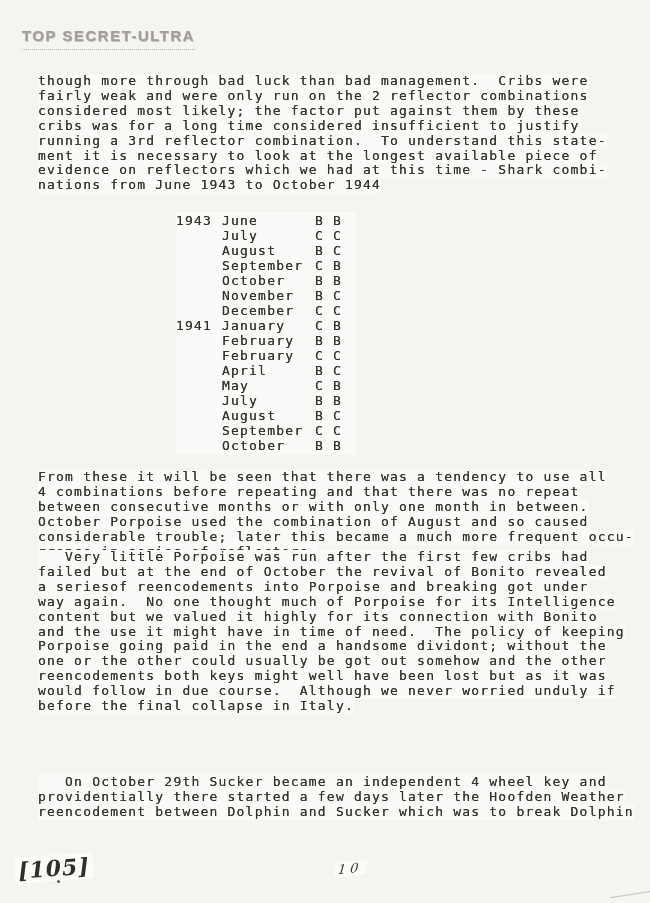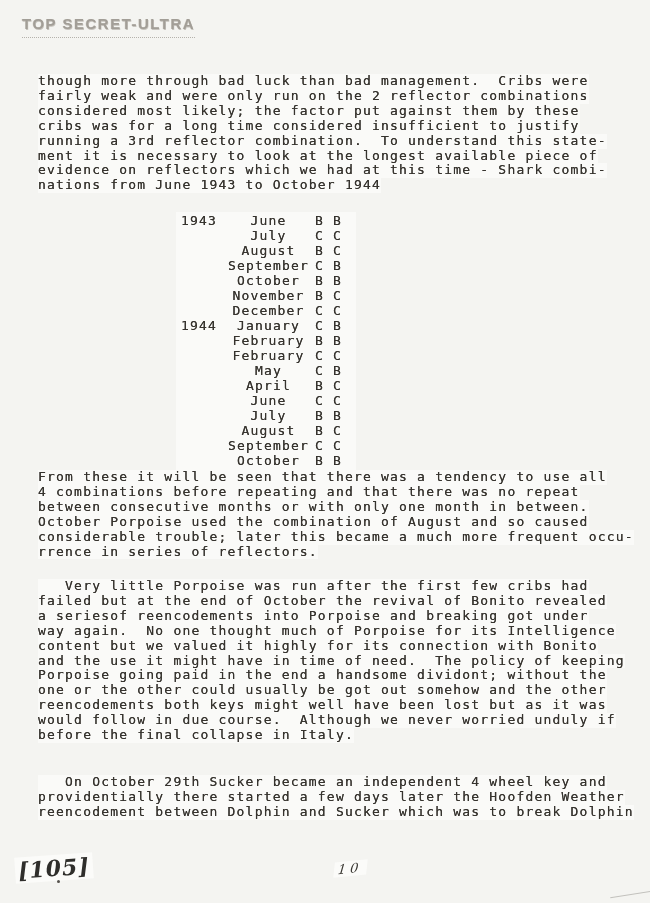--- a/index.html
+++ b/index.html
@@ -7,21 +7,21 @@
   .page{
     position:relative;
     width:650px;height:903px;
     background:#f4f4f1;
     overflow:hidden;
     font-family:"DejaVu Sans Mono","Liberation Mono",monospace;
     color:#36332e;
   }
   
   .stamp{
-    position:absolute;left:22px;top:15px;
+    position:absolute;left:22px;top:27px;
     font-family:"Liberation Sans",sans-serif;
     font-weight:bold;font-size:15px;letter-spacing:1.5px;
     color:#a29e97;
     filter:blur(0.45px);
     text-shadow:0.5px 0.5px 0 #c6c3bd, -0.5px -0.5px 0 #d8d5cf;
     padding-bottom:5px;
     border-bottom:1px dotted #b5b2ac;
   }
   
   .para{
@@ -29,31 +29,31 @@
     font-size:13px;line-height:14.9px;letter-spacing:1.2px;text-align:right;
   }
   .line{
     white-space:pre;
     width:fit-content;
     background:#fafaf8;
     text-shadow:0 0 0.6px rgba(45,42,36,0.85);
   }
   .p1{top:74px;}
   .p2{top:470px;}
-  .p3{top:579px;}
+  .p3{top:550px;}
   .p4{top:775px;}
   
   .rtable{
     position:absolute;left:176px;top:212px;
     font-size:13px;letter-spacing:1.2px;
     background:#fafaf8;
     padding:1px 14px 2px 0;
   }
   .trow{height:15px;line-height:15px;white-space:pre;
-    text-shadow:0 0 0.6px rgba(45,42,36,0.85);text-align:center;}
+    text-shadow:0 0 0.6px rgba(45,42,36,0.85);}
   .t-year{display:inline-block;width:46px;}
   .t-month{display:inline-block;width:93px;}
   .t-combo{display:inline-block;}
   
   .pageref{
     position:absolute;left:15px;top:855px;
     font-family:"DejaVu Serif","Liberation Serif",serif;
     font-style:italic;font-weight:bold;
     font-size:22px;letter-spacing:1px;
     color:#2f2e2b;
@@ -100,26 +100,25 @@
 
   <div class="rtable">
 
   <div class="trow"><span class="t-year">1943</span><span class="t-month">June</span><span class="t-combo">B B</span></div>
       <div class="trow"><span class="t-year"></span><span class="t-month">July</span><span class="t-combo">C C</span></div>
       <div class="trow"><span class="t-year"></span><span class="t-month">August</span><span class="t-combo">B C</span></div>
       <div class="trow"><span class="t-year"></span><span class="t-month">September</span><span class="t-combo">C B</span></div>
       <div class="trow"><span class="t-year"></span><span class="t-month">October</span><span class="t-combo">B B</span></div>
       <div class="trow"><span class="t-year"></span><span class="t-month">November</span><span class="t-combo">B C</span></div>
       <div class="trow"><span class="t-year"></span><span class="t-month">December</span><span class="t-combo">C C</span></div>
-      <div class="trow"><span class="t-year">1944</span><span class="t-month">January</span><span class="t-combo">C B</span></div>
+      <div class="trow"><span class="t-year">1941</span><span class="t-month">January</span><span class="t-combo">C B</span></div>
       <div class="trow"><span class="t-year"></span><span class="t-month">February</span><span class="t-combo">B B</span></div>
       <div class="trow"><span class="t-year"></span><span class="t-month">February</span><span class="t-combo">C C</span></div>
+      <div class="trow"><span class="t-year"></span><span class="t-month">April</span><span class="t-combo">B C</span></div>
       <div class="trow"><span class="t-year"></span><span class="t-month">May</span><span class="t-combo">C B</span></div>
-      <div class="trow"><span class="t-year"></span><span class="t-month">April</span><span class="t-combo">B C</span></div>
-      <div class="trow"><span class="t-year"></span><span class="t-month">June</span><span class="t-combo">C C</span></div>
       <div class="trow"><span class="t-year"></span><span class="t-month">July</span><span class="t-combo">B B</span></div>
       <div class="trow"><span class="t-year"></span><span class="t-month">August</span><span class="t-combo">B C</span></div>
       <div class="trow"><span class="t-year"></span><span class="t-month">September</span><span class="t-combo">C C</span></div>
       <div class="trow"><span class="t-year"></span><span class="t-month">October</span><span class="t-combo">B B</span></div>
     </div>
 
   <div class="para p2">
 
   <div class="line">From these it will be seen that there was a tendency to use all</div>
       <div class="line">4 combinations before repeating and that there was no repeat</div>

